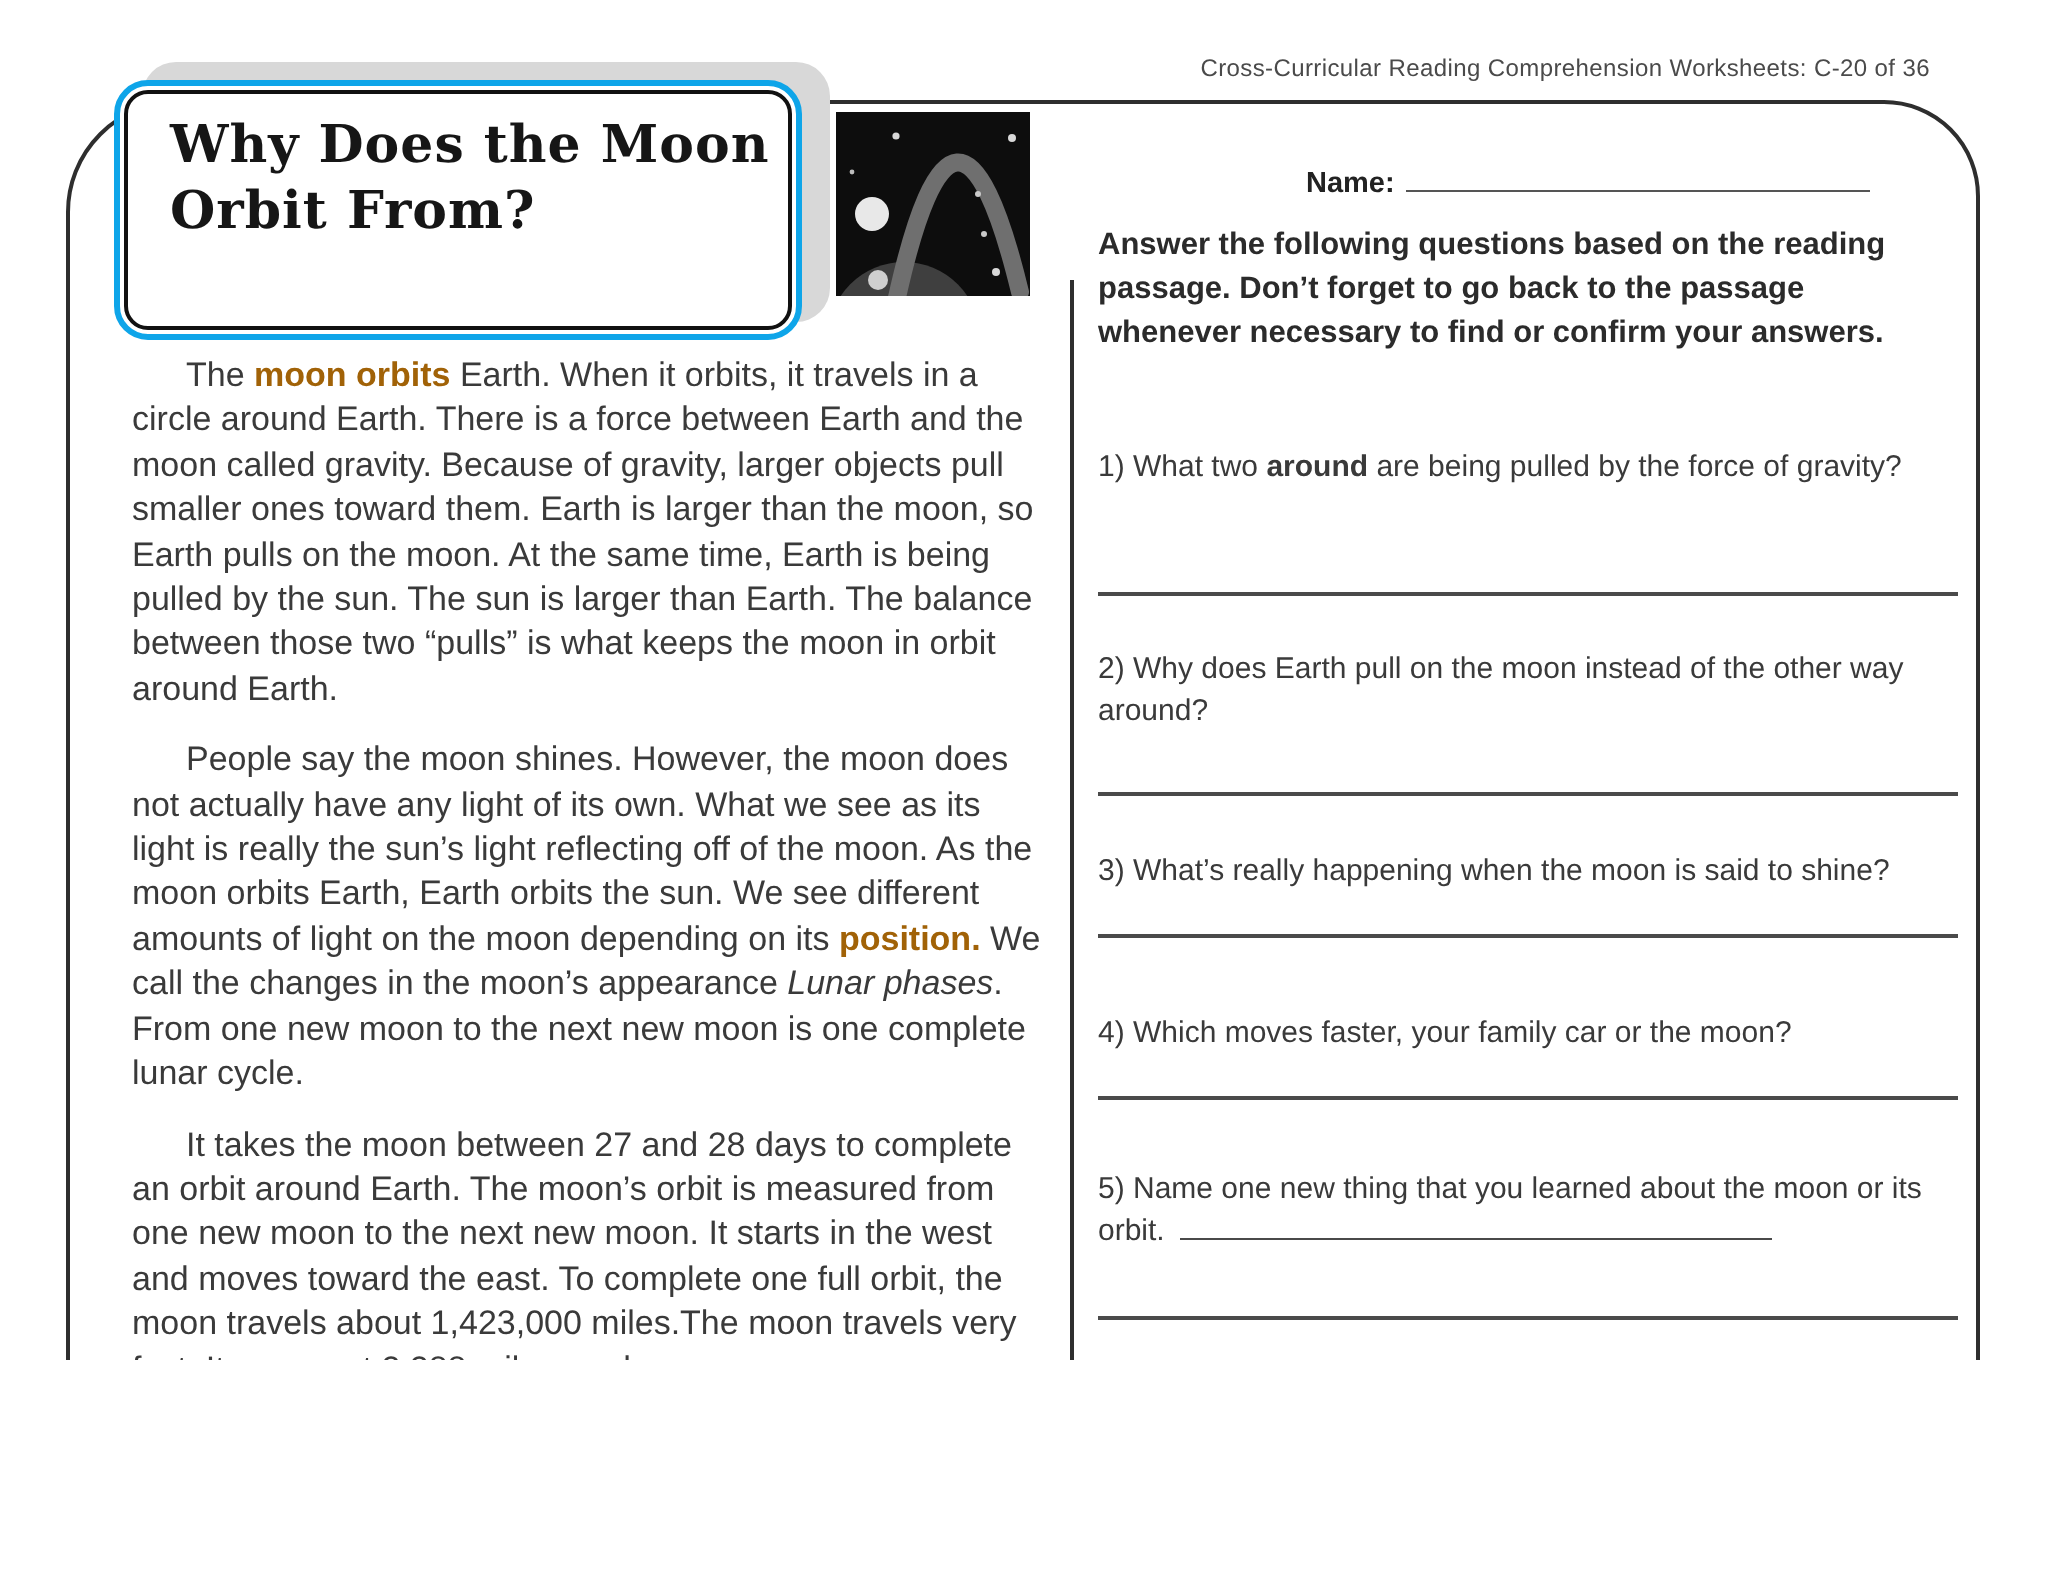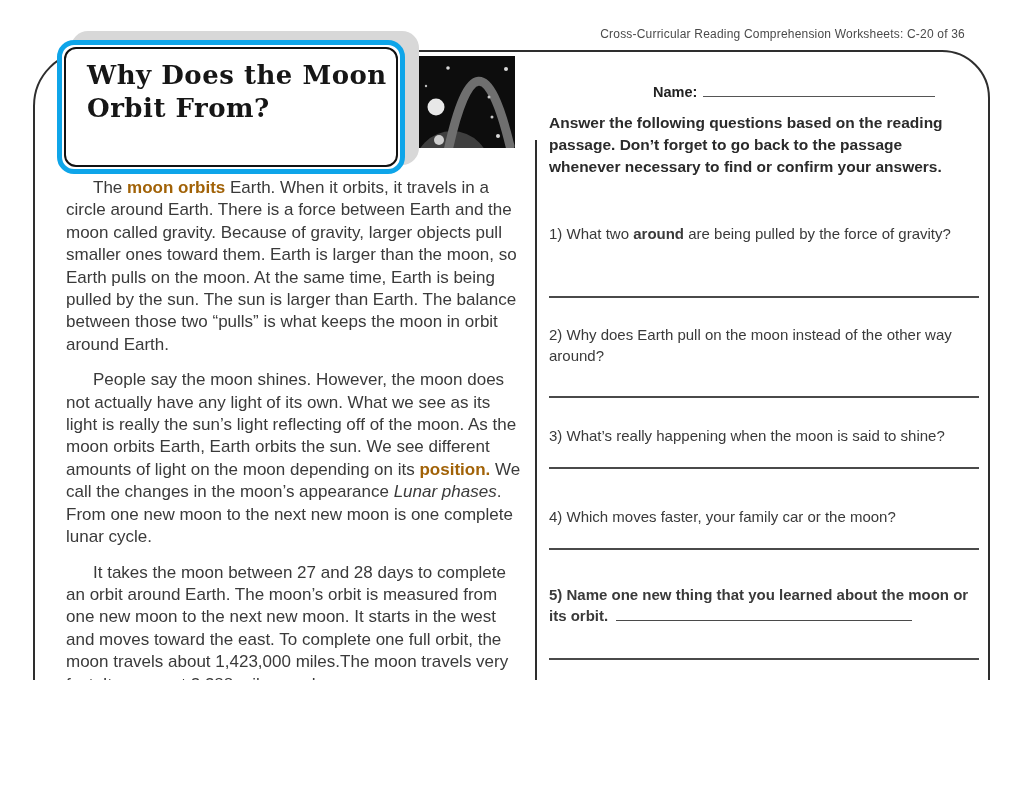--- a/index.html
+++ b/index.html
@@ -7,42 +7,42 @@
         font-family:"Liberation Sans",sans-serif;color:#383838;}
 
   .header{position:absolute;top:27px;right:59px;font-size:12px;color:#4a4a4a;letter-spacing:.2px;}
 
   .sheet-border{position:absolute;left:33px;top:50px;width:953px;height:688px;
                 border:2px solid #2e2e2e;border-radius:56px 48px 48px 48px;}
 
   .divider{position:absolute;left:535px;top:140px;width:2px;height:600px;background:#2e2e2e;}
 
   .title-box{position:absolute;left:57px;top:40px;width:338px;height:124px;background:#ffffff;
-             border:5px solid #0ea5e9;border-radius:17px;box-shadow:14px -9px 0 #d8d8d8;z-index:3;}
+             border:3px solid #0ea5e9;border-radius:17px;box-shadow:14px -9px 0 #d8d8d8;z-index:3;}
   .title-box::after{content:"";position:absolute;left:2px;top:2px;right:2px;bottom:2px;
              border:2px solid #111;border-radius:12px;pointer-events:none;}
   .title{position:absolute;left:25px;top:14px;font-family:"DejaVu Serif",serif;font-weight:900;
          font-size:26px;line-height:33px;color:#161616;letter-spacing:.5px;}
   .subtitle{position:absolute;left:25px;top:90px;font-family:"DejaVu Serif",serif;font-weight:900;
             font-size:15.5px;color:#161616;letter-spacing:.2px;}
 
   .moon-img{position:absolute;left:418px;top:56px;width:97px;height:92px;background:#0d0d0d;z-index:2;}
   .moon-img svg{display:block;}
 
   .passage{position:absolute;left:66px;top:177px;width:458px;font-size:17px;line-height:22.4px;color:#3a3a3a;}
   .passage p{margin:0 0 13px 0;text-indent:27px;}
   .passage b{color:#a16207;}
 
   .right-col{position:absolute;left:549px;top:75px;width:432px;font-size:15px;line-height:21px;color:#3a3a3a;}
   .name-row{position:absolute;left:0;top:6px;width:432px;}
   .name-label{font-weight:bold;font-size:14.5px;color:#222;margin-left:104px;}
   .name-line{display:inline-block;width:232px;border-bottom:1.5px solid #555;height:14px;margin-left:6px;}
   .instructions{position:absolute;left:0;top:37px;width:420px;font-weight:bold;font-size:15.5px;line-height:22px;color:#2b2b2b;}
   .question{position:absolute;left:0;width:428px;}
-  .q1{top:148px;} .q2{top:249px;} .q3{top:350px;} .q4{top:431px;} .q5{top:509px;font-weight:bold;}
+  .q1{top:148px;} .q2{top:249px;} .q3{top:350px;} .q4{top:431px;} .q5{top:509px;}
   .answer-line{position:absolute;left:0;width:430px;height:0;border-bottom:2px solid #4a4a4a;}
   .al1{top:221px;} .al2{top:321px;} .al3{top:392px;} .al4{top:473px;}
   .al5{top:583px;} .al6{top:615px;} .al7{top:644px;}
   .inline-line{display:inline-block;width:296px;border-bottom:1.5px solid #4a4a4a;height:12px;margin-left:8px;}
 
   .footer{position:absolute;left:0;top:748px;width:1024px;text-align:center;font-size:13.5px;color:#3c3c3c;}
   .footer a{text-decoration:underline;cursor:pointer;}
 </style>
 </head>
 <body>

